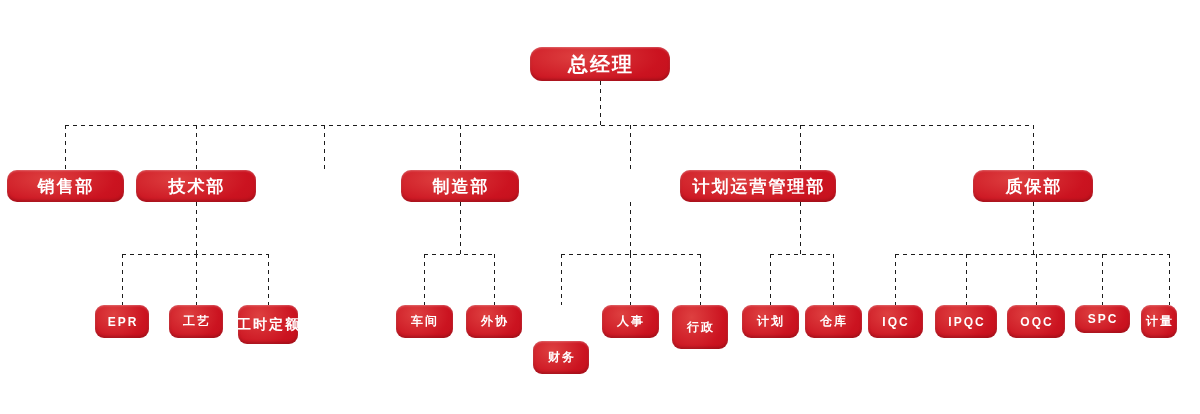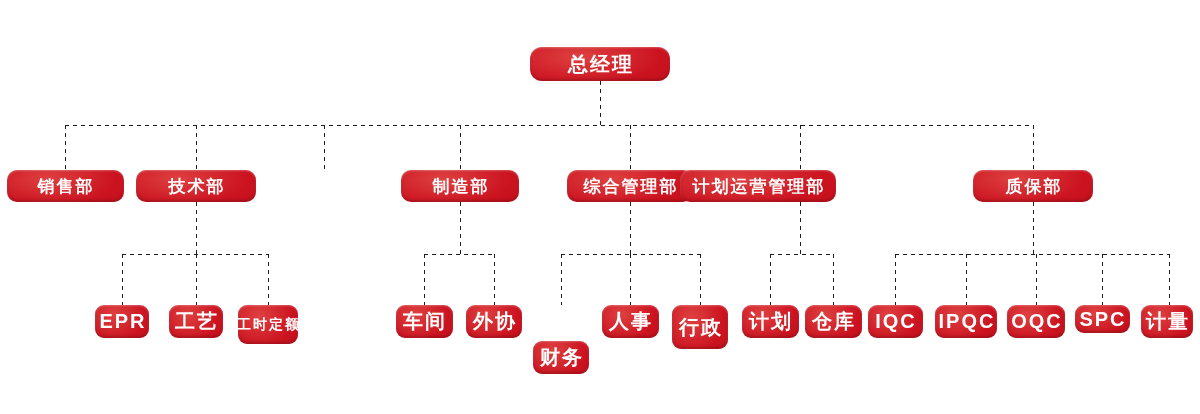--- a/index.html
+++ b/index.html
@@ -25,21 +25,21 @@
     font-weight:bold;
     white-space:nowrap;
     letter-spacing:2px;
     text-indent:2px;
     border-radius:10px;
     background:radial-gradient(120% 170% at 35% 28%, var(--red-light) 0%, var(--red) 48%, var(--red-dark) 100%);
     box-shadow:inset 0 -2px 3px rgba(0,0,0,.18), inset 0 1px 2px rgba(255,255,255,.28);
   }
   .lvl0{font-size:20px;border-radius:12px;}
   .lvl1{font-size:17px;border-radius:10px;}
-  .lvl2{font-size:20px;border-radius:9px;}
+  .lvl2{font-size:12px;border-radius:9px;}
   .vline{
     position:absolute;width:1px;
     background:repeating-linear-gradient(to bottom, var(--line) 0 4px, transparent 4px 8px);
   }
   .hline{
     position:absolute;height:1px;
     background:repeating-linear-gradient(to right, var(--line) 0 4px, transparent 4px 8px);
   }
 </style>
 </head>
@@ -50,23 +50,20 @@
       <span>总经理</span>
     </div>
     <div class="node lvl1" style="left: 6.5px; top: 170px; width: 117px; height: 32px;">
       <span>销售部</span>
     </div>
     <div class="node lvl1" style="left: 136px; top: 170px; width: 120px; height: 32px;">
       <span>技术部</span>
     </div>
     <div class="node lvl1" style="left: 401px; top: 170px; width: 118px; height: 32px;">
       <span>制造部</span>
-    </div>
-    <div class="node lvl1" style="left: 567px; top: 170px; width: 126px; height: 32px;">
-      <span>综合管理部</span>
     </div>
     <div class="node lvl1" style="left: 680px; top: 170px; width: 156px; height: 32px;">
       <span>计划运营管理部</span>
     </div>
     <div class="node lvl1" style="left: 973px; top: 170px; width: 120px; height: 32px;">
       <span>质保部</span>
     </div>
     <div class="node lvl2" style="left: 95px; top: 305px; width: 54px; height: 33px;">
       <span>EPR</span>
     </div>
@@ -102,21 +99,21 @@
     </div>
     <div class="node lvl2" style="left: 935px; top: 305px; width: 62px; height: 33px;">
       <span>IPQC</span>
     </div>
     <div class="node lvl2" style="left: 1007px; top: 305px; width: 58px; height: 33px;">
       <span>OQC</span>
     </div>
     <div class="node lvl2" style="left: 1074.5px; top: 305px; width: 55px; height: 28px;">
       <span>SPC</span>
     </div>
-    <div class="node lvl2" style="left: 1141px; top: 305px; width: 52px; height: 33px;">
+    <div class="node lvl2" style="left: 1141px; top: 305px; width: 36px; height: 33px;">
       <span>计量</span>
     </div>
     <div class="vline" style="left: 599.5px; top: 81px; height: 44px;"></div>
     <div class="hline" style="top: 124.5px; left: 65px; width: 968px;"></div>
     <div class="vline" style="left: 64.5px; top: 125px; height: 45px;"></div>
     <div class="vline" style="left: 195.5px; top: 125px; height: 45px;"></div>
     <div class="vline" style="left: 323.5px; top: 125px; height: 45px;"></div>
     <div class="vline" style="left: 459.5px; top: 125px; height: 45px;"></div>
     <div class="vline" style="left: 629.5px; top: 125px; height: 45px;"></div>
     <div class="vline" style="left: 799.5px; top: 125px; height: 45px;"></div>

